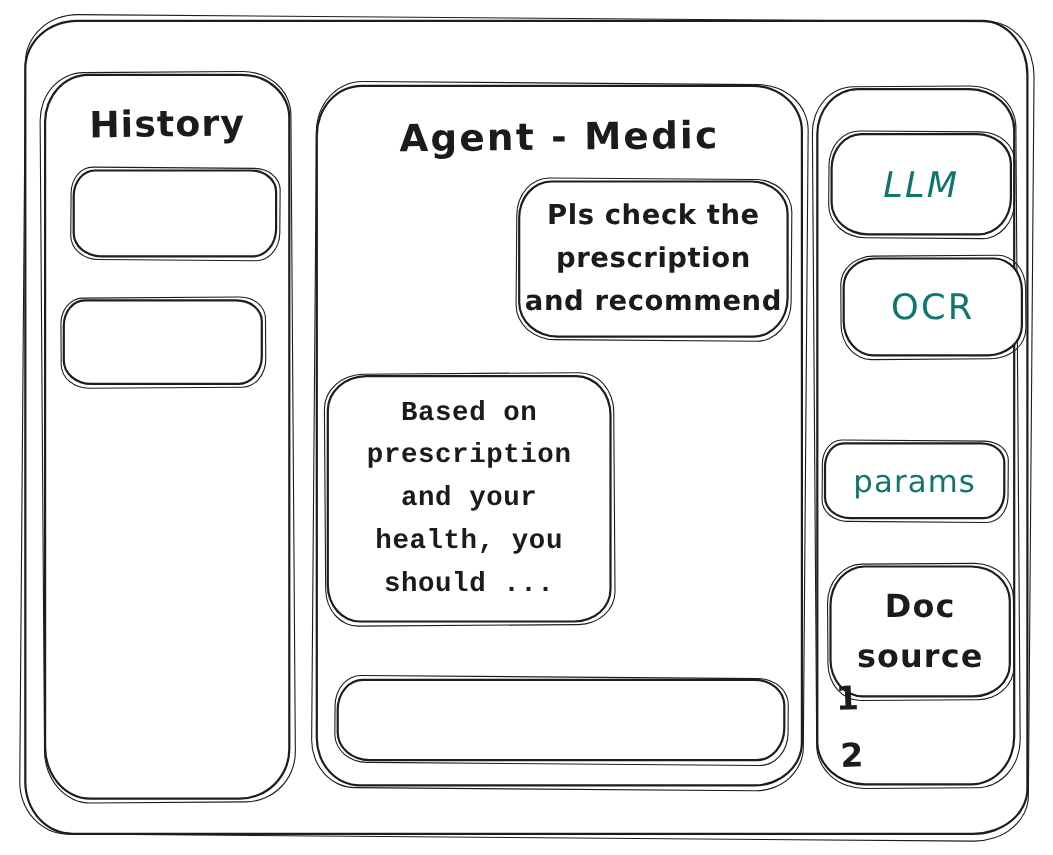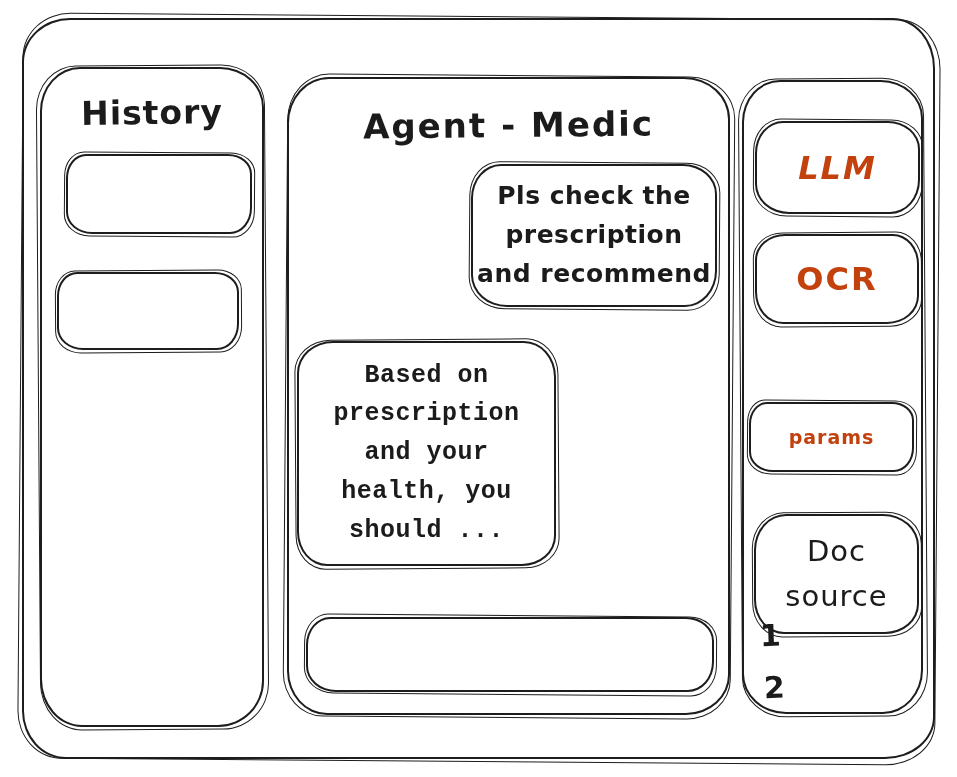--- a/index.html
+++ b/index.html
@@ -120,46 +120,46 @@
     left: 718px; top: 60px;
     width: 181px; height: 634px;
     border-radius: 38px 42px 40px 44px / 42px 38px 44px 40px;
   }
   .tool-btn {
     display: flex;
     align-items: center;
     justify-content: center;
     cursor: pointer;
     font-family: "DejaVu Sans", "Liberation Sans", sans-serif;
-    font-weight: 700;
-    color: #c2410c;
+    font-weight: 400;
+    color: #0f766e;
     letter-spacing: 2px;
     padding: 0;
   }
   .tool-btn.llm {
     left: 11px; top: 39px; width: 165px; height: 93px;
     font-size: 32px; font-style: italic;
     border-radius: 28px 32px 30px 34px / 32px 28px 34px 30px;
   }
   .tool-btn.ocr {
-    left: 11px; top: 152px; width: 164px; height: 90px;
+    left: 22px; top: 152px; width: 164px; height: 90px;
     font-size: 32px;
     border-radius: 30px 26px 32px 28px / 26px 30px 28px 32px;
   }
   .tool-btn.params {
     left: 5px; top: 320px; width: 165px; height: 70px;
-    font-size: 19px; letter-spacing: 1px; text-transform: lowercase;
+    font-size: 28px; letter-spacing: 1px; text-transform: lowercase;
     border-radius: 18px 22px 20px 24px / 22px 18px 24px 20px;
   }
   .doc-source {
     left: 10px; top: 432px; width: 165px; height: 120px;
     display: flex; align-items: center; justify-content: center;
     text-align: center;
     white-space: pre-line;
-    font-size: 29px; font-weight: 400; letter-spacing: 1px;
+    font-size: 29px; font-weight: 700; letter-spacing: 1px;
     line-height: 1.55;
     cursor: pointer;
     border-radius: 32px 36px 34px 30px / 36px 32px 30px 34px;
   }
   .doc-item {
     position: absolute;
     font-size: 30px;
     font-weight: 700;
     transform: rotate(-2deg);
   }

